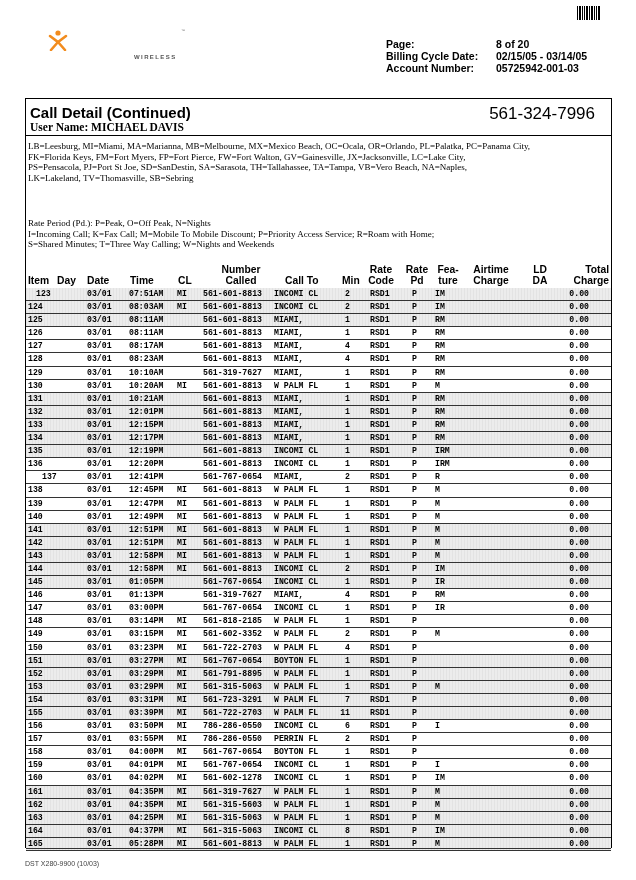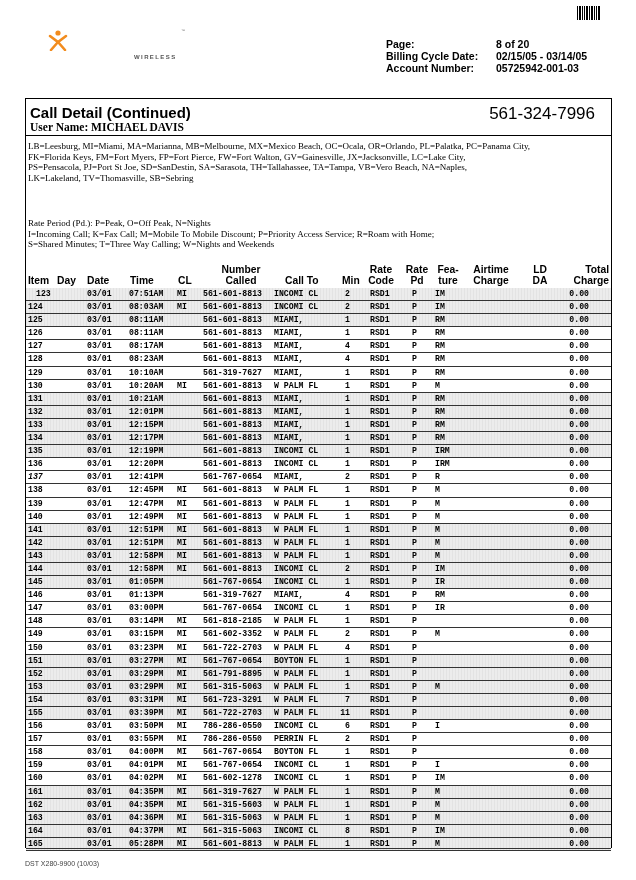--- a/index.html
+++ b/index.html
@@ -360,21 +360,21 @@
         <span style="left: 248px;">INCOMI CL</span>
         <span style="right: 261px;">1</span>
         <span style="left: 344px;">RSD1</span>
         <span style="left: 386px;">P</span>
         <span style="left: 409px;">IRM</span>
         <span style="right: 102px;"></span>
         <span style="right: 62px;"></span>
         <span style="right: 22px;">0.00</span>
       </div>
       <div class="trow">
-        <span style="left: 2px; font-style: italic;">137</span>
+        <span style="left: 16px;">137</span>
         <span style="left: 31px;"></span>
         <span style="left: 61px;">03/01</span>
         <span style="left: 103px;">12:41PM</span>
         <span style="left: 151px;"></span>
         <span style="left: 177px;">561-767-0654</span>
         <span style="left: 248px;">MIAMI,</span>
         <span style="right: 261px;">2</span>
         <span style="left: 344px;">RSD1</span>
         <span style="left: 386px;">P</span>
         <span style="left: 409px;">R</span>
@@ -779,21 +779,21 @@
         <span style="left: 386px;">P</span>
         <span style="left: 409px;">M</span>
         <span style="right: 102px;"></span>
         <span style="right: 62px;"></span>
         <span style="right: 22px;">0.00</span>
       </div>
       <div class="trow shade">
         <span style="left: 2px;">163</span>
         <span style="left: 31px;"></span>
         <span style="left: 61px;">03/01</span>
-        <span style="left: 103px;">04:36PM</span>
+        <span style="left: 103px;">04:25PM</span>
         <span style="left: 151px;">MI</span>
         <span style="left: 177px;">561-315-5063</span>
         <span style="left: 248px;">W PALM FL</span>
         <span style="right: 261px;">1</span>
         <span style="left: 344px;">RSD1</span>
         <span style="left: 386px;">P</span>
         <span style="left: 409px;">M</span>
         <span style="right: 102px;"></span>
         <span style="right: 62px;"></span>
         <span style="right: 22px;">0.00</span>

